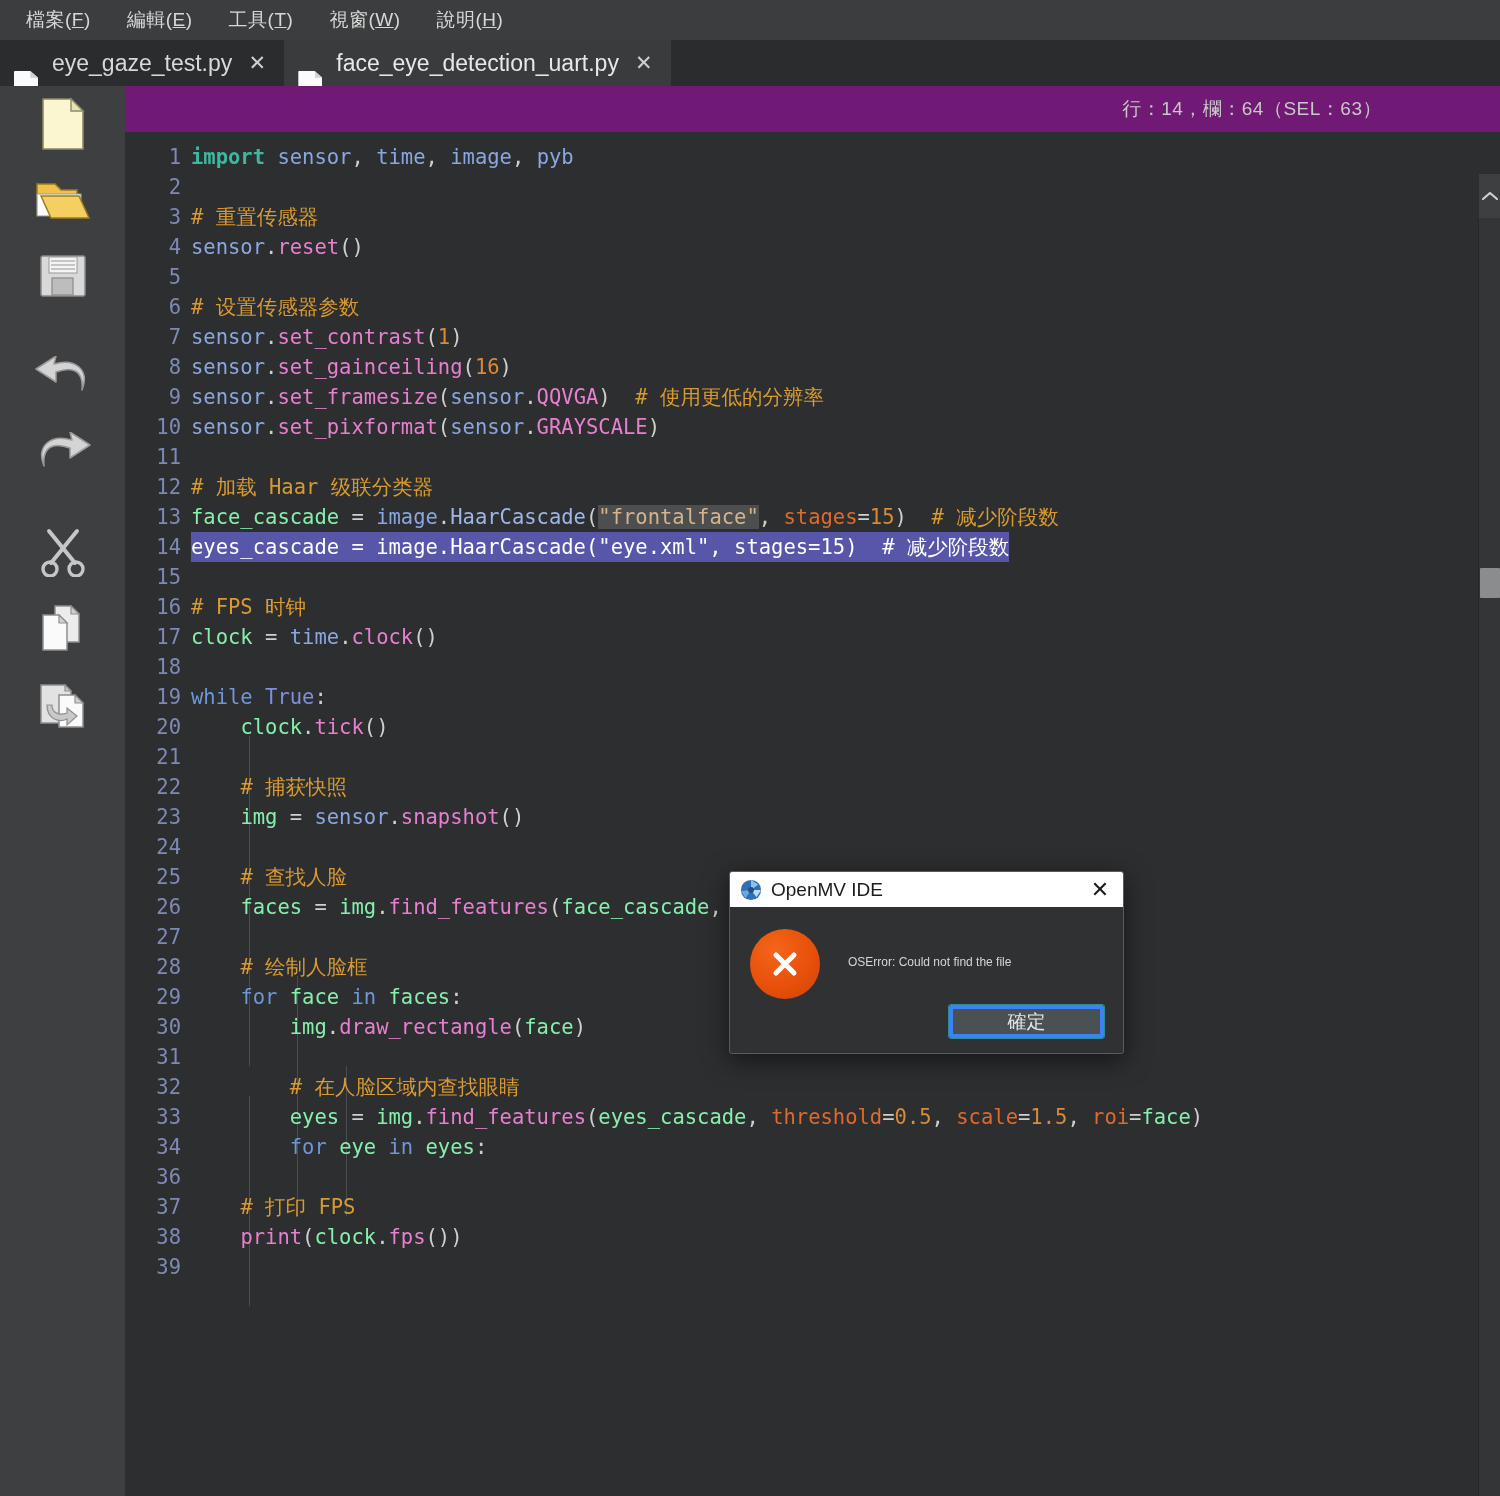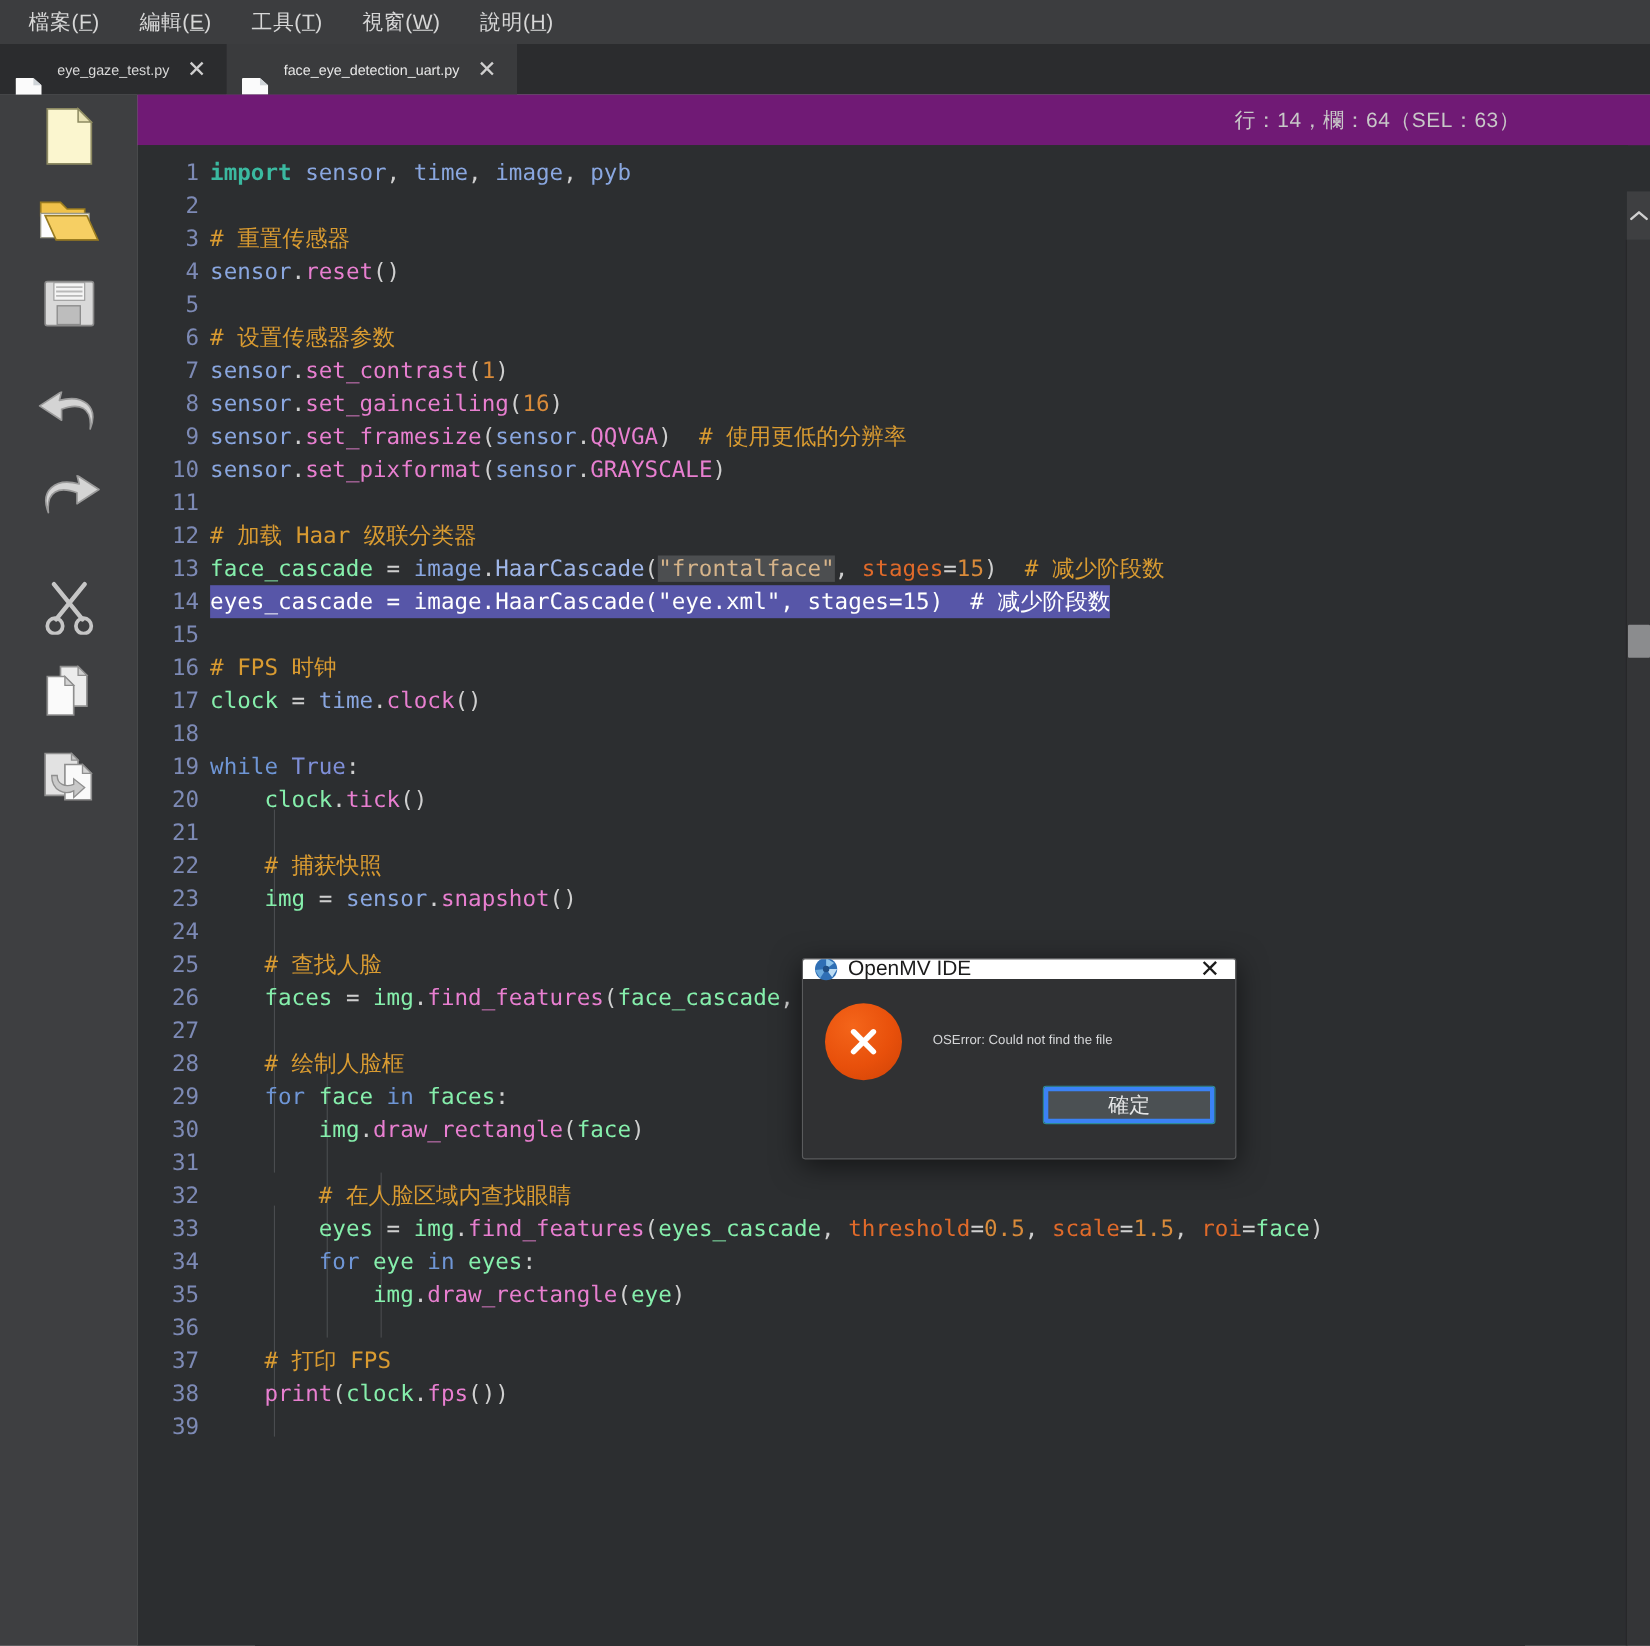--- a/index.html
+++ b/index.html
@@ -27,21 +27,21 @@
   .tabbar {
     position: absolute; left: 0; top: 40px; width: 1500px; height: 46px;
     background: #2b2c2e; display: flex; align-items: stretch;
   }
   .tab {
     display: flex; align-items: center; gap: 14px;
     padding: 0 16px 0 14px; background: #2b2c2e; cursor: default;
     min-width: 0;
   }
   .tab.active { background: #3a3b3d; }
-  .tab-label { color: #d8d8d8; font-size: 13px; white-space: nowrap; }
+  .tab-label { color: #d8d8d8; font-size: 23px; white-space: nowrap; }
   .tab.active .tab-label { color: #e8e8e8; }
   .tab-close {
     color: #cfcfcf; font-size: 21px; line-height: 1; width: 22px; text-align: center;
     font-family: "DejaVu Sans", sans-serif; font-weight: 300;
   }
   .pyicon { width: 24px; height: 28px; position: relative; flex: 0 0 auto; margin-top: 44px; }
   .pyicon .sheet {
     position: absolute; inset: 0; background: #fbfbfb;
     clip-path: polygon(0 0, 68% 0, 100% 24%, 100% 100%, 0 100%);
     border-radius: 1px;
@@ -134,21 +134,21 @@
   }
 
   
   .dialog {
     position: absolute; left: 729px; top: 871px; width: 395px; height: 183px;
     background: #303133; border: 1px solid #5a5b5d;
     box-shadow: 0 6px 26px rgba(0,0,0,0.55);
     border-radius: 3px; overflow: hidden;
   }
   .dlg-title {
-    height: 18px; background: #ffffff; display: flex; align-items: center;
+    height: 35px; background: #ffffff; display: flex; align-items: center;
     padding: 0 8px 0 10px; gap: 9px;
   }
   .dlg-title-text { font-size: 19px; color: #1b1b1b; flex: 1; }
   .dlg-close {
     width: 30px; height: 28px; display: flex; align-items: center; justify-content: center;
     color: #1b1b1b; font-size: 22px; font-family: "DejaVu Sans", sans-serif; font-weight: 300;
   }
   .dlg-body { position: relative; height: 148px; }
   .err-circle {
     position: absolute; left: 20px; top: 22px; width: 70px; height: 70px;
@@ -349,21 +349,20 @@
         <div class="ln"><span class="gutter">30</span><span class="code"><span class="op">        </span><span class="id">img</span><span class="op">.</span><span class="fn">draw_rectangle</span><span class="op">(</span><span class="id">face</span><span class="op">)</span></span></div>
 
         <div class="ln"><span class="gutter">31</span><span class="code"></span></div>
 
         <div class="ln"><span class="gutter">32</span><span class="code"><span class="op">        </span><span class="cmt"># 在人脸区域内查找眼睛</span></span></div>
 
         <div class="ln"><span class="gutter">33</span><span class="code"><span class="op">        </span><span class="id">eyes</span><span class="op"> = </span><span class="id">img</span><span class="op">.</span><span class="fn">find_features</span><span class="op">(</span><span class="id">eyes_cascade</span><span class="op">, </span><span class="kwarg">threshold</span><span class="op">=</span><span class="num">0.5</span><span class="op">, </span><span class="kwarg">scale</span><span class="op">=</span><span class="num">1.5</span><span class="op">, </span><span class="kwarg">roi</span><span class="op">=</span><span class="id">face</span><span class="op">)</span></span></div>
 
         <div class="ln"><span class="gutter">34</span><span class="code"><span class="op">        </span><span class="kw">for</span><span class="op"> </span><span class="id">eye</span><span class="op"> </span><span class="kw">in</span><span class="op"> </span><span class="id">eyes</span><span class="op">:</span></span></div>
 
-        <div class="ln"><span class="gutter">35</span><span class="code"><span class="op">            </span><span class="id">img</span><span class="op">.</span><span class="fn">draw_rectangle</span><span class="op">(</span><span class="id">eye</span><span class="op">)</span></span></div>
 
         <div class="ln"><span class="gutter">36</span><span class="code"></span></div>
 
         <div class="ln"><span class="gutter">37</span><span class="code"><span class="op">    </span><span class="cmt"># 打印 FPS</span></span></div>
 
         <div class="ln"><span class="gutter">38</span><span class="code"><span class="op">    </span><span class="fn">print</span><span class="op">(</span><span class="id">clock</span><span class="op">.</span><span class="fn">fps</span><span class="op">())</span></span></div>
 
         <div class="ln"><span class="gutter">39</span><span class="code"></span></div>
 
       </div>

